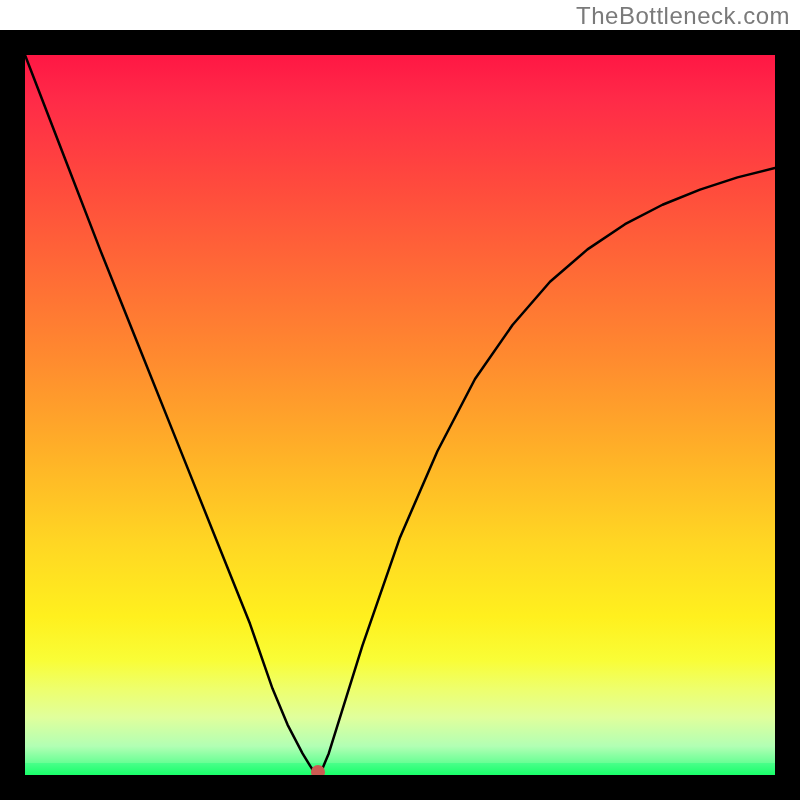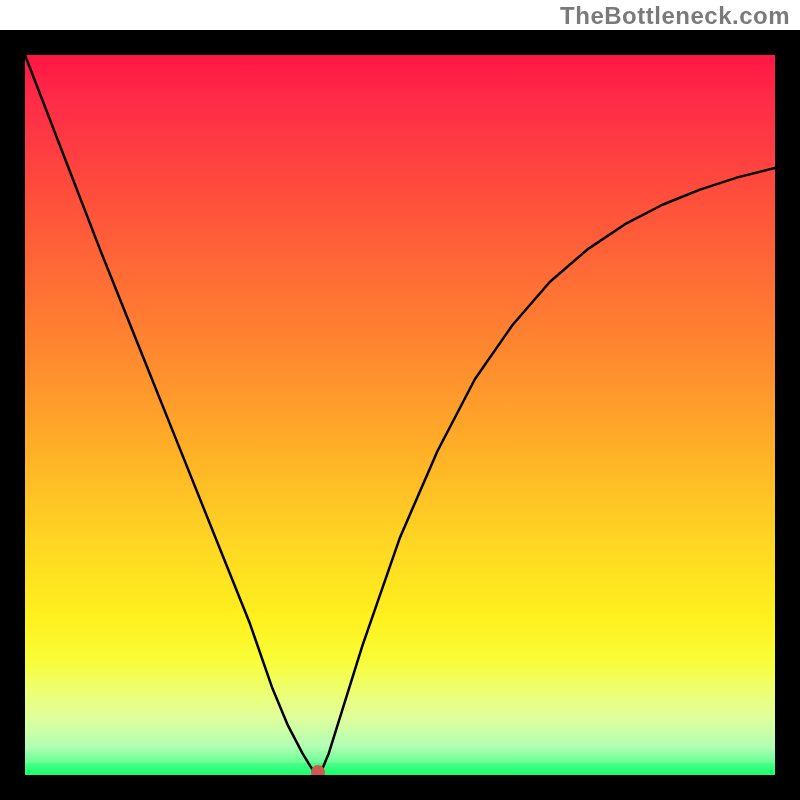--- a/index.html
+++ b/index.html
@@ -14,21 +14,21 @@
   .frame {
     position: relative;
     width: 800px;
     height: 800px;
   }
   .watermark {
     position: absolute;
     top: 2px;
     right: 10px;
     font-size: 24px;
-    font-weight: 700;
+    font-weight: 400;
     color: #7a7a7a;
     letter-spacing: 0.5px;
   }
   .border {
     position: absolute;
     left: 0;
     top: 30px;
     width: 800px;
     height: 770px;
     box-sizing: border-box;

